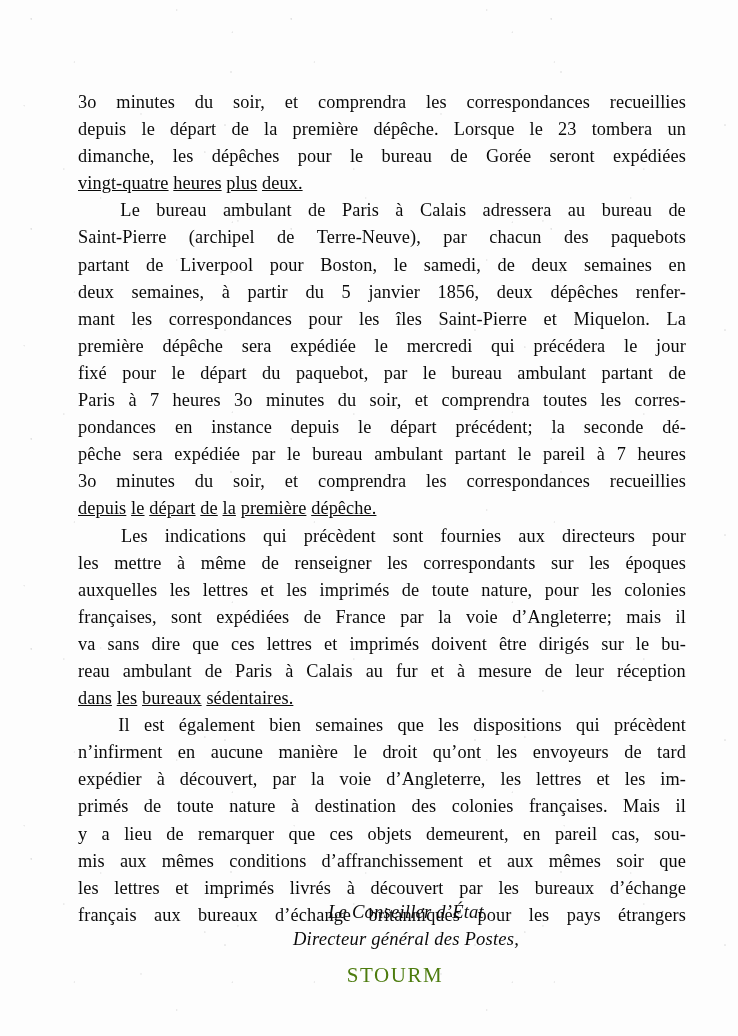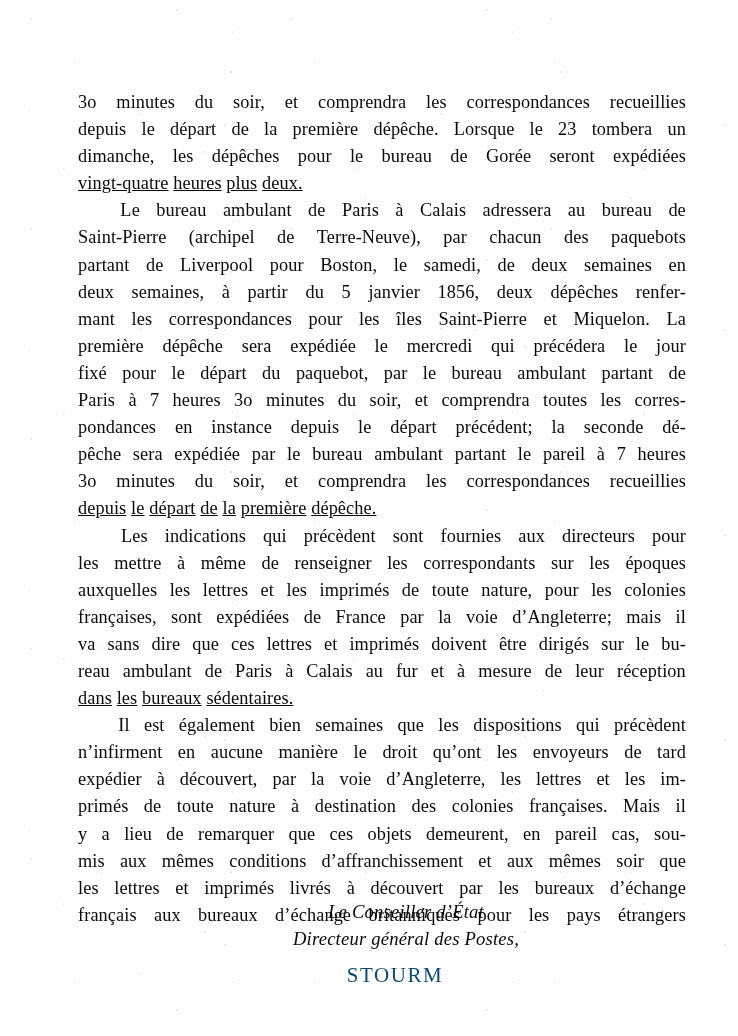--- a/index.html
+++ b/index.html
@@ -112,21 +112,21 @@
     top: 963px;
     height: 73px;
     overflow: hidden;
     text-align: center;
   }
   #sig-name {
     font-size: 21px;
     letter-spacing: 1.6px;
     line-height: 24px;
     padding-left: 52px;
-    color: #0c4a6e;
+    color: #4d7c0f;
   }
 </style>
 </head>
 <body>
 
 <div id="page">
   <div id="speckle"></div>
 
   <div id="textblock">
       <div class="para">

